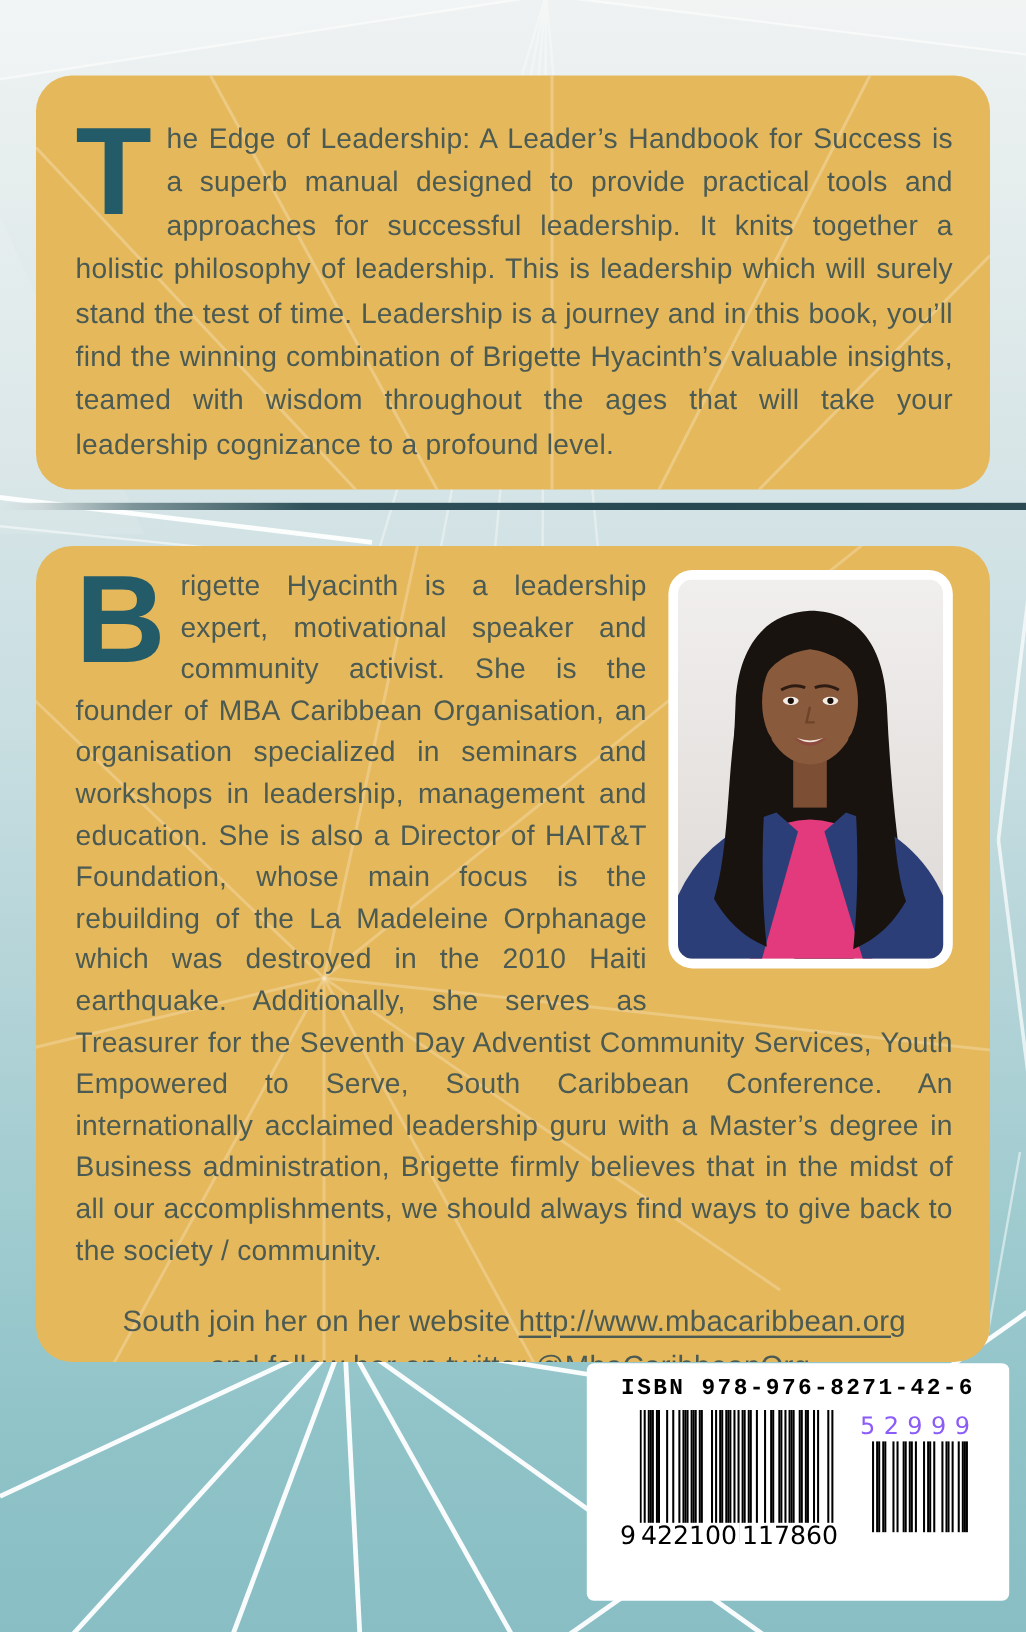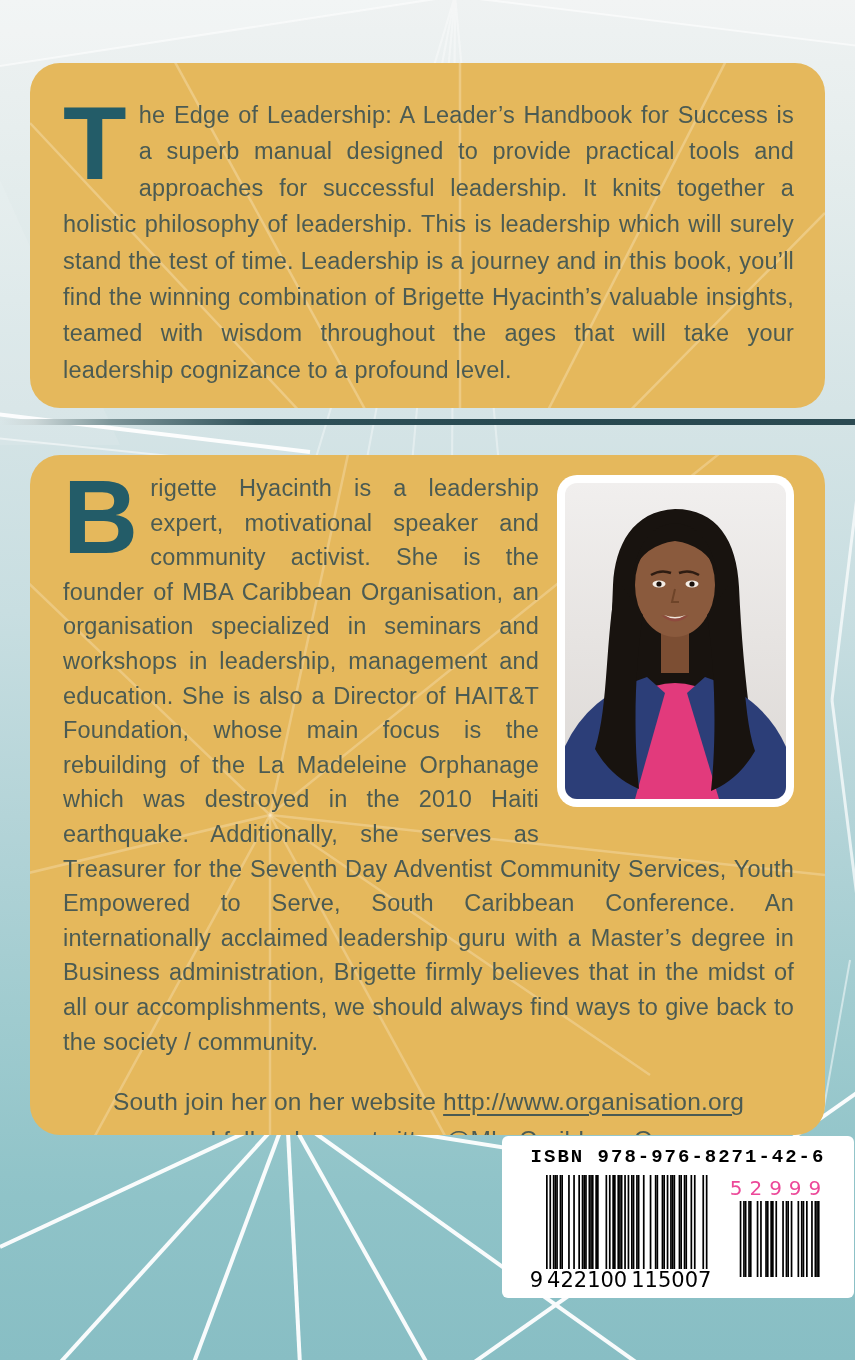--- a/index.html
+++ b/index.html
@@ -40,40 +40,40 @@
     background:#ffffff; border-radius:20px; padding:8px; box-sizing:border-box;
   }
   .photo svg{display:block; width:221px; height:316px; border-radius:12px;}
   .links-block{
     clear:left; margin:24px 0 0 0; text-align:center;
     color:#4b5b53; font-size:24.5px; line-height:38px; letter-spacing:0.2px;
   }
   .url{color:#4b5b53; text-decoration:underline; text-underline-offset:4px;}
   .twitter-line{display:block;}
   .barcode-box{
-    position:absolute; left:502px; top:1136px; width:352px; height:162px;
+    position:absolute; left:489px; top:1136px; width:352px; height:198px;
     background:#ffffff; border-radius:6px; box-sizing:border-box;
     padding:10px 10px 16px 10px; text-align:center;
   }
   .isbn{
     font-family:"Liberation Mono", monospace; font-weight:bold;
     color:#000; font-size:19px; letter-spacing:2px; white-space:nowrap;
   }
   .barcode-row{display:flex; justify-content:center; align-items:flex-start; gap:22px; margin-top:7px;}
   .ean13-wrap{position:relative; width:180px;}
   .ean13-wrap svg{display:block; margin-left:18px;}
   .ean-digits{
     display:flex; justify-content:space-between; width:180px;
     margin-top:-16px; font-family:"DejaVu Sans", sans-serif;
     font-size:21px; color:#000; background:transparent;
   }
   .ean-digits span{background:#fff; padding:0 2px; line-height:22px;}
   .ean5-wrap{margin-top:2px;}
   .supp-digits{
-    font-family:"DejaVu Sans", sans-serif; font-size:20px; color:#ec4899;
+    font-family:"DejaVu Sans", sans-serif; font-size:20px; color:#8b5cf6;
     letter-spacing:7px; text-align:center; line-height:22px; margin-bottom:2px;
   }
 </style>
 </head>
 <body>
 
 <div class="cover">
 
   <svg class="bg-lines" width="855" height="1360" viewBox="0 0 855 1360">
     <polygon points="0,0 455,-4 0,66" fill="rgba(255,255,255,0.22)"></polygon>
@@ -171,21 +171,21 @@
           <path d="M96,132 Q110,137 124,132 Q110,145 96,132 Z" fill="#8e4a3e"></path>
           <path d="M99,132 Q110,136 121,132 Q110,139 99,132 Z" fill="#f1e6dc"></path>
           <path d="M52,96 C40,152 44,222 30,266 C44,290 60,300 74,306 C68,252 70,182 78,132 Z" fill="#18130f"></path>
           <path d="M168,96 C180,152 176,226 190,268 C176,292 160,302 146,308 C152,252 150,182 142,132 Z" fill="#18130f"></path>
         </svg>
       </figure>
       <p class="body-text">
         <span class="drop-cap">B</span><span>rigette Hyacinth is a leadership expert, motivational speaker and community activist. She is the founder of MBA Caribbean Organisation, an organisation specialized in seminars and workshops in leadership, management and education. She is also a Director of HAIT&amp;T Foundation, whose main focus is the rebuilding of the La Madeleine Orphanage which was destroyed in the 2010 Haiti earthquake. Additionally, she serves as Treasurer for the Seventh Day Adventist Community Services, Youth Empowered to Serve, South Caribbean Conference. An internationally acclaimed leadership guru with a Master’s degree in Business administration, Brigette firmly believes that in the midst of all our accomplishments, we should always find ways to give back to the society / community.</span>
       </p>
       <p class="links-block">
-        <span>South join her on her website </span><a class="url" href="#">http://www.organisation.org</a>
+        <span>South join her on her website </span><a class="url" href="#">http://www.mbacaribbean.org</a>
         <span class="twitter-line">and follow her on twitter @MbaCaribbeanOrg.</span>
       </p>
     </div>
   </section>
 
   <div class="barcode-box">
     <div class="isbn">ISBN 978-976-8271-42-6</div>
     <div class="barcode-row">
       <div class="ean13-wrap">
         <svg id="ean13-svg" width="162" height="110">
@@ -235,21 +235,21 @@
             <rect x="137.70000000000007" y="0" width="1.7" height="96" fill="#000"></rect>
             <rect x="139.40000000000006" y="0" width="1.7" height="96" fill="#000"></rect>
             <rect x="144.50000000000003" y="0" width="1.7" height="96" fill="#000"></rect>
             <rect x="147.9" y="0" width="1.7" height="96" fill="#000"></rect>
             <rect x="156.39999999999995" y="0" width="1.7" height="110" fill="#000"></rect>
             <rect x="159.79999999999993" y="0" width="1.7" height="110" fill="#000"></rect>
           </svg>
         <div class="ean-digits">
           <span>9</span>
           <span>422100</span>
-          <span>115007</span>
+          <span>117860</span>
         </div>
       </div>
       <div class="ean5-wrap">
         <div class="supp-digits">52999</div>
         <svg id="ean5-svg" width="82" height="76">
             <rect x="1.7" y="0" width="1.7" height="76" fill="#000"></rect>
             <rect x="5.1" y="0" width="1.7" height="76" fill="#000"></rect>
             <rect x="6.8" y="0" width="1.7" height="76" fill="#000"></rect>
             <rect x="10.2" y="0" width="1.7" height="76" fill="#000"></rect>
             <rect x="11.899999999999999" y="0" width="1.7" height="76" fill="#000"></rect>

